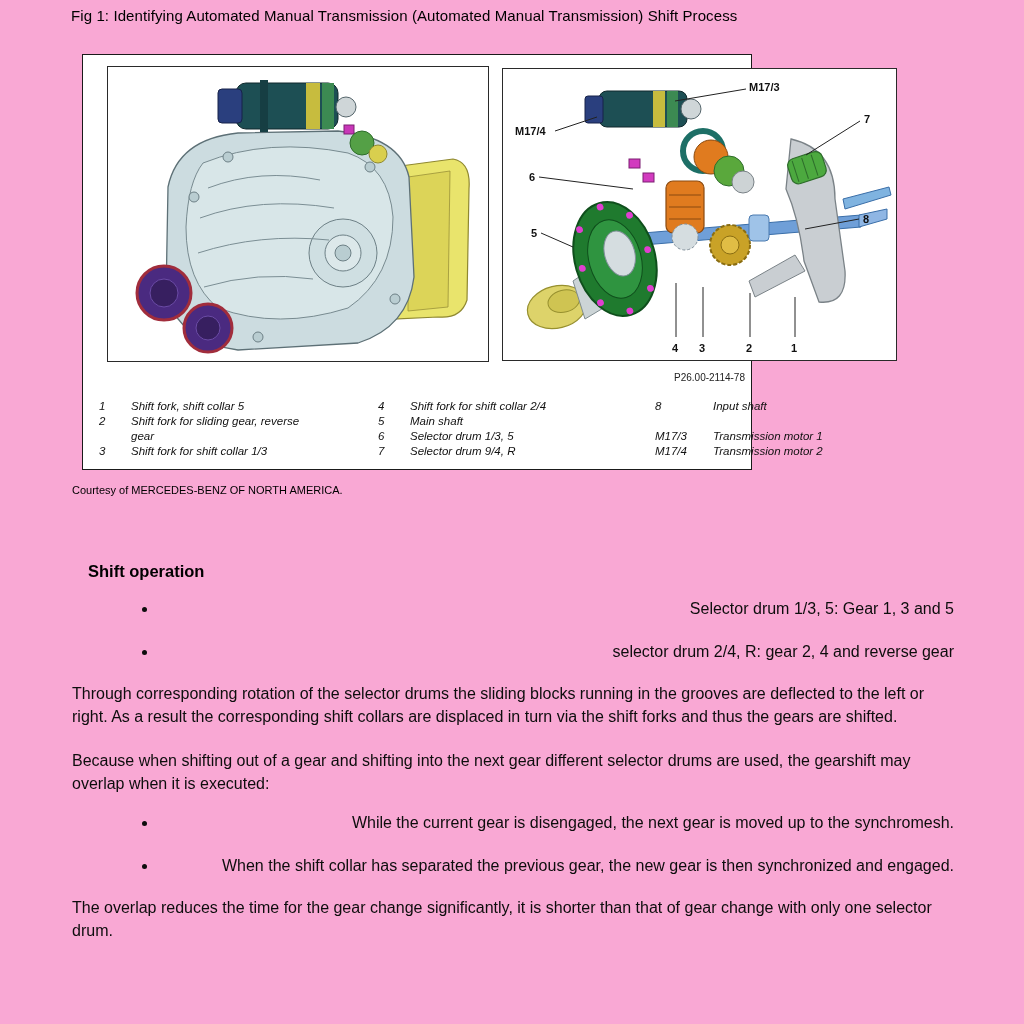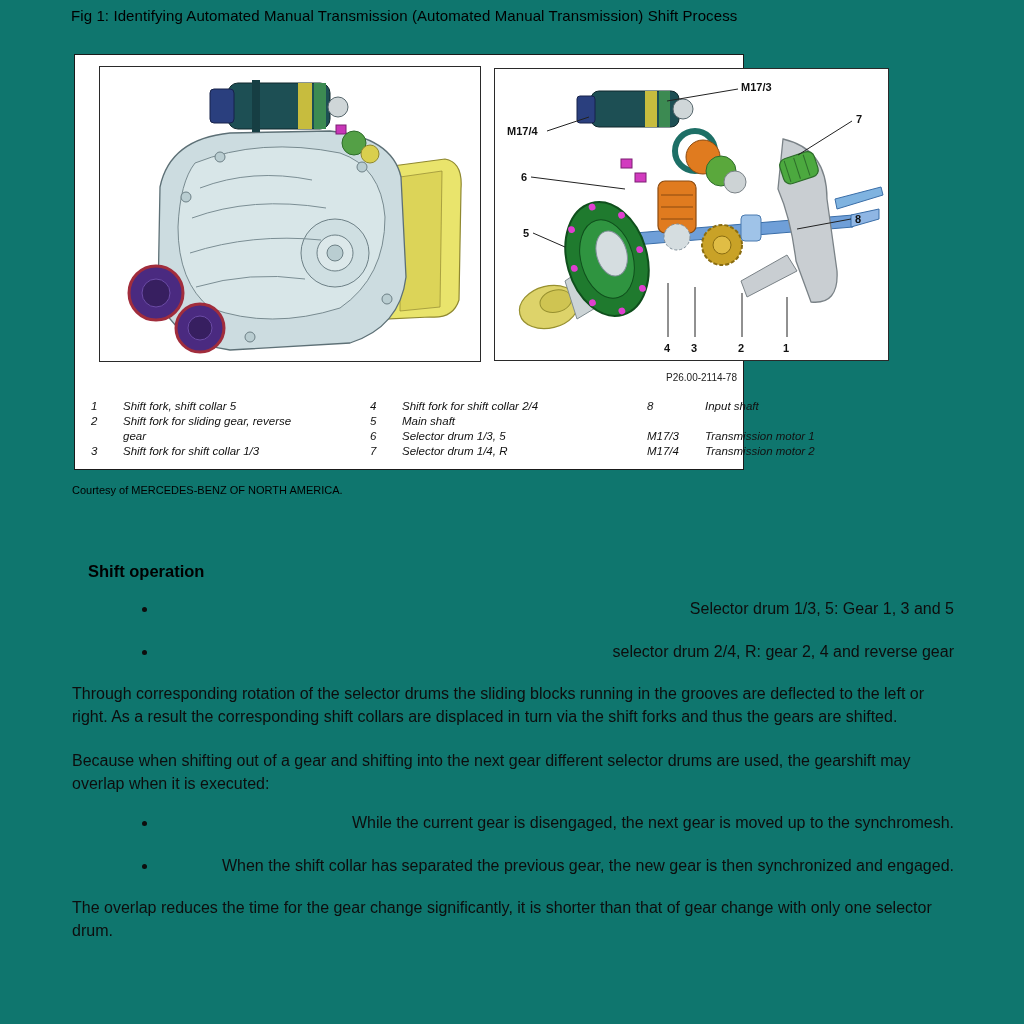--- a/index.html
+++ b/index.html
@@ -3,29 +3,29 @@
 <meta charset="utf-8">
 <style>
   * { box-sizing: border-box; }
   html, body { margin: 0; padding: 0; }
   body {
     width: 1024px; height: 1024px;
     background: #ffffff;
     font-family: "Liberation Sans", sans-serif;
     color: #0d0d0d;
   }
-  .page { position: relative; width: 1024px; height: 1024px; overflow: hidden; background:#0f766e; }
+  .page { position: relative; width: 1024px; height: 1024px; overflow: hidden; background:#f9a8d4; }
 
   .fig-title {
     position: absolute; left: 71px; top: 7px;
     font-size: 15px; letter-spacing: 0.1px; color: #000;
   }
 
   .figure-box {
-    position: absolute; left: 74px; top: 54px;
+    position: absolute; left: 82px; top: 54px;
     width: 670px; height: 416px;
     border: 1.5px solid #1a1a1a; background: #fff;
   }
   .panel {
     position: absolute; border: 1px solid #2a2a2a; background: #fff; overflow: hidden;
   }
   .panel-left  { left: 24px;  top: 11px; width: 382px; height: 296px; }
   .panel-right { left: 419px; top: 13px; width: 395px; height: 293px; }
 
   .ref-num {
@@ -256,21 +256,21 @@
         <div class="lrow">
           <span class="lkey">5</span>
           <span class="ldesc">Main shaft</span>
         </div>
         <div class="lrow">
           <span class="lkey">6</span>
           <span class="ldesc">Selector drum 1/3, 5</span>
         </div>
         <div class="lrow">
           <span class="lkey">7</span>
-          <span class="ldesc">Selector drum 1/4, R</span>
+          <span class="ldesc">Selector drum 9/4, R</span>
         </div>
       </div>
       <div class="lcol lcol3">
         <div class="lrow">
           <span class="lkey">8</span>
           <span class="ldesc">Input shaft</span>
         </div>
         <div class="lrow gap">
           <span class="lkey">M17/3</span>
           <span class="ldesc">Transmission motor 1</span>

